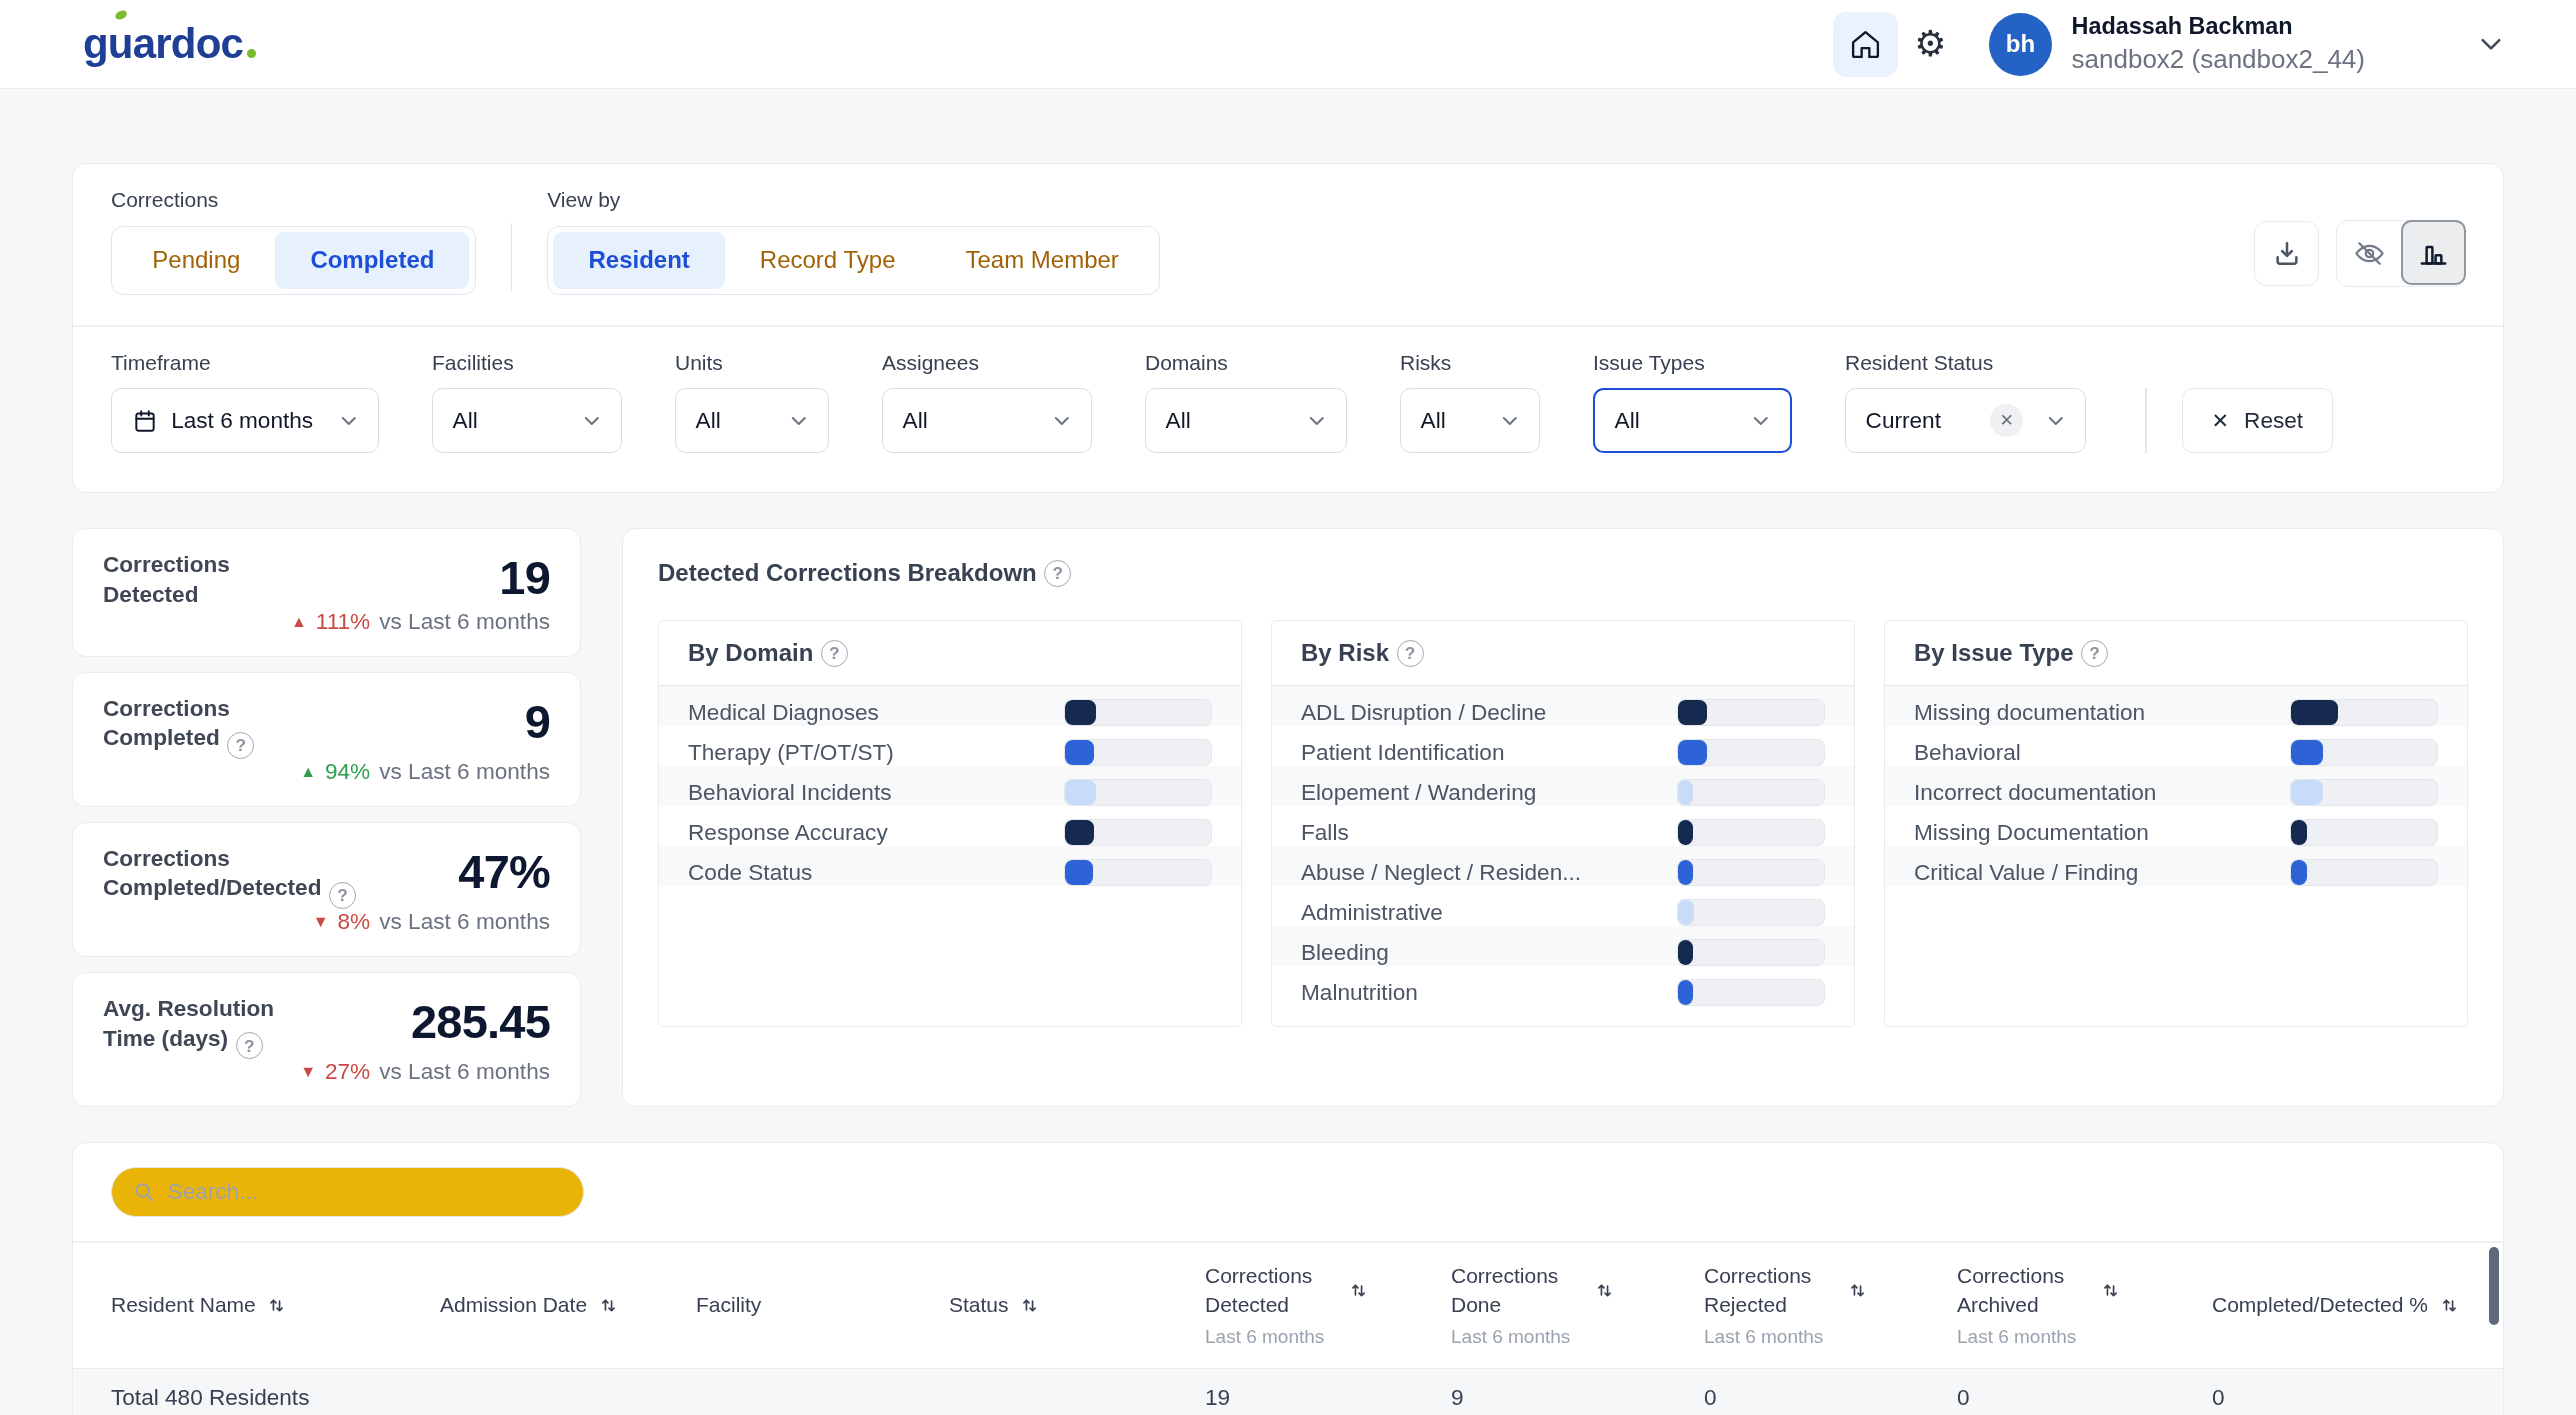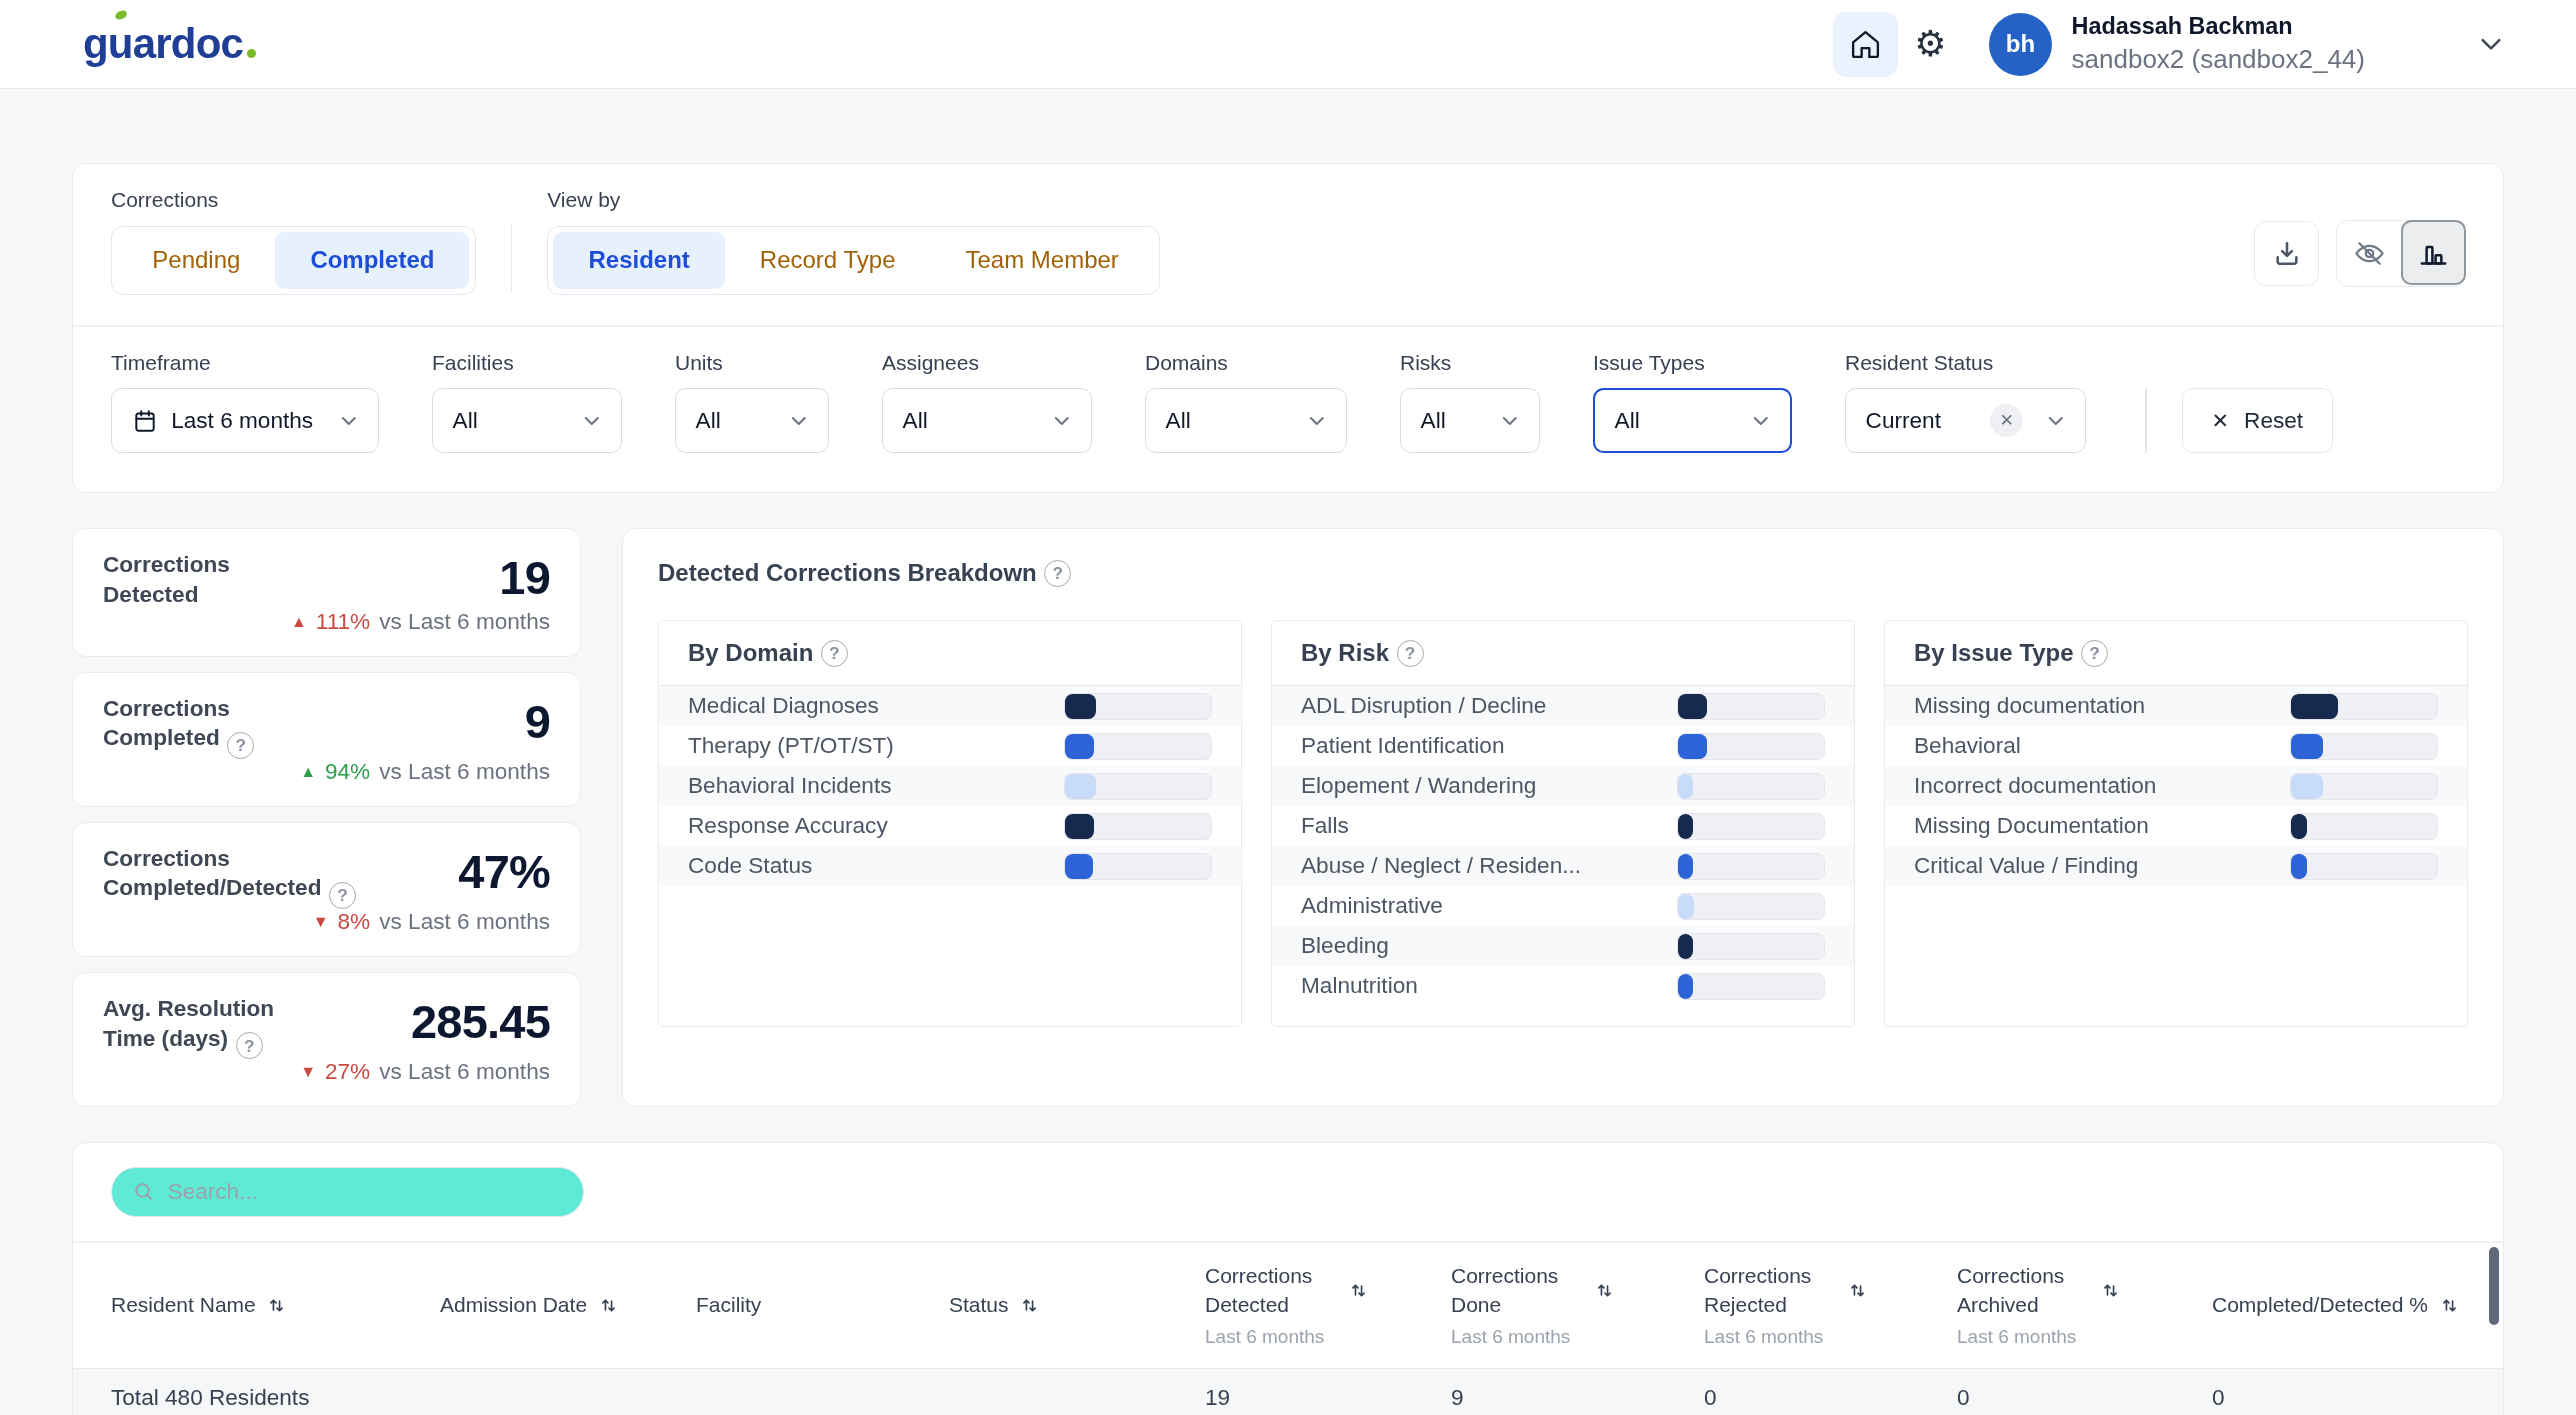--- a/index.html
+++ b/index.html
@@ -64,30 +64,30 @@
   .help-ic { display:inline-flex; width:27px; height:27px; border:1.9px solid #A0A7B0; border-radius:50%; color:#8B939E; font-size:17.3px; font-weight:600; align-items:center; justify-content:center; vertical-align:-6px; margin-left:7.5px; cursor:pointer; }
   .kpi-value { font-size:47px; font-weight:700; color:#0D1830; letter-spacing:-0.8px; white-space:nowrap; }
   .kpi-delta { display:flex; justify-content:flex-end; align-items:center; gap:9px; font-size:22.6px; color:#6B7280; }
   .kpi-arrow { font-size:16px; }
 
   .bd-card { flex:1; padding:30px 35px; }
   .bd-title-row { display:flex; align-items:center; font-size:24px; font-weight:600; color:#374151; }
   .bd-cols { display:flex; gap:29px; margin-top:33px; }
   .bd-col { flex:1; border:1.5px solid #E9EBEF; border-radius:5px; background:#fff; height:407px; overflow:hidden; }
   .bd-col-head { display:flex; align-items:center; padding:18px 29px; font-size:24px; font-weight:600; color:#374151; border-bottom:1.5px solid #E3E6EA; }
-  .bd-row { height:40px; display:flex; align-items:center; justify-content:space-between; padding:0 29px; font-size:22.6px; color:#4B5563; }
+  .bd-row { height:40px; display:flex; align-items:flex-end; justify-content:space-between; padding:0 29px; font-size:22.6px; color:#4B5563; }
   .bd-row:nth-child(odd) { background:#F8F9FB; }
   .bd-row .lbl { white-space:nowrap; overflow:hidden; }
   .bar { width:148px; height:27px; background:#EEF0F3; border:1.1px solid #E4E7EA; border-radius:7.5px; overflow:hidden; flex:none; margin-left:15px; }
   .bar-fill { height:100%; border-radius:7.5px; }
 
   
   .table-card { margin-top:35px; min-height:452px; position:relative; overflow:hidden; padding-bottom:15px; }
   .search-wrap { padding:24px 38px; }
-  .search { width:473px; height:50px; border-radius:25px; background:#5eead4; border:1.5px solid #E5E7EB; display:flex; align-items:center; padding:0 19.6px; gap:12px; }
+  .search { width:473px; height:50px; border-radius:25px; background:#eab308; border:1.5px solid #E5E7EB; display:flex; align-items:center; padding:0 19.6px; gap:12px; }
   .search input { border:none; background:transparent; outline:none; font-size:22.6px; color:#111827; width:100%; font-family:inherit; }
   .search input::placeholder { color:#9CA3AF; }
   .tgrid { display:grid; grid-template-columns:329px 256px 253px 256px 246px 253px 253px 255px 1fr; align-items:center; padding-left:38px; }
   .thead { padding-top:19.6px; padding-bottom:19.6px; }
   .th { display:flex; flex-direction:column; gap:6.8px; }
   .th-main { display:flex; align-items:center; gap:10.6px; font-size:21px; color:#374151; cursor:pointer; }
   .th-label.narrow { max-width:132px; line-height:1.35; }
   .th-sub { font-size:19px; color:#9AA3AD; }
   .sort-ic { display:flex; flex:none; }
   .total-row { height:60px; background:#F6F7F9; border-top:1.5px solid #E8EAEE; border-bottom:1.5px solid #E8EAEE; font-size:22.6px; color:#374151; }

